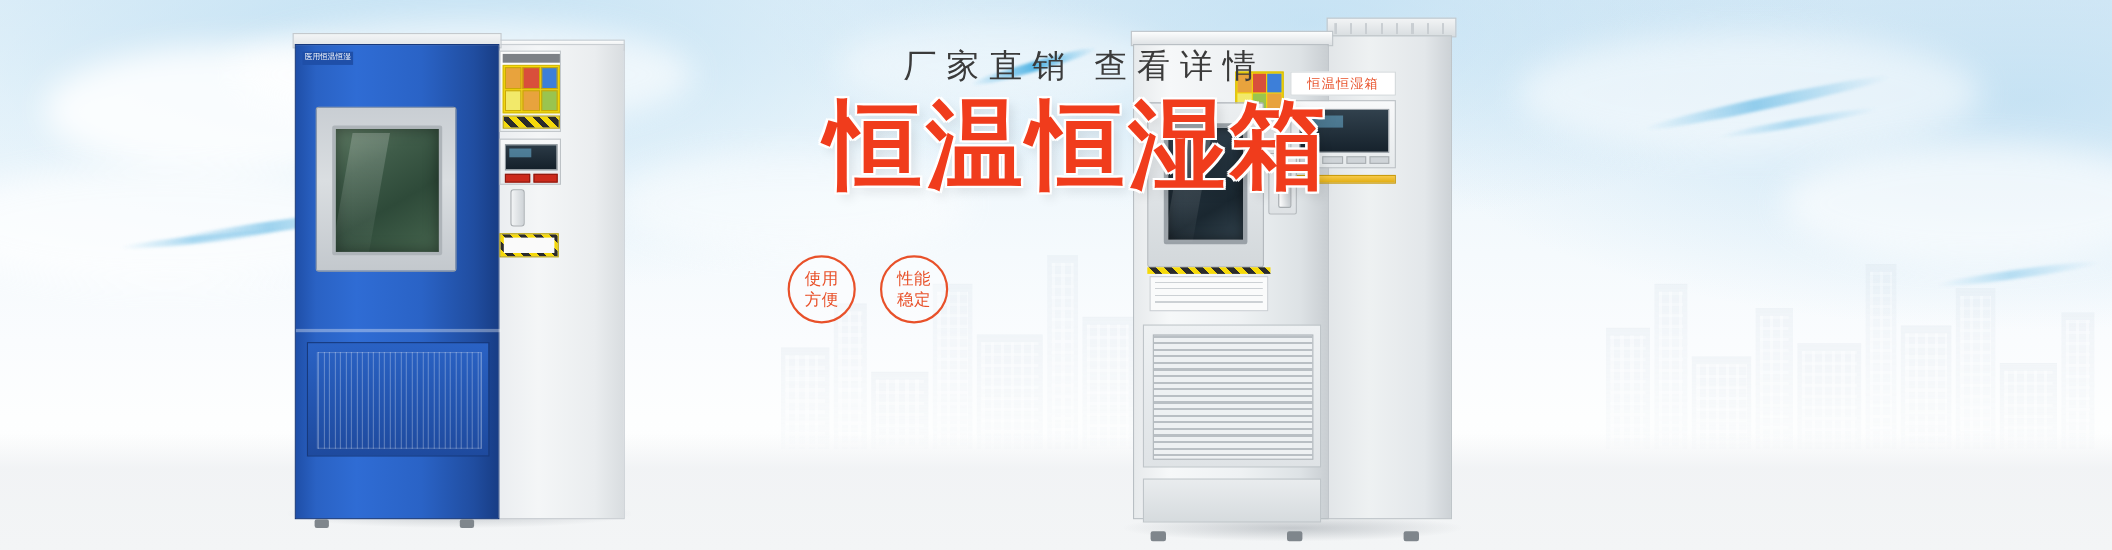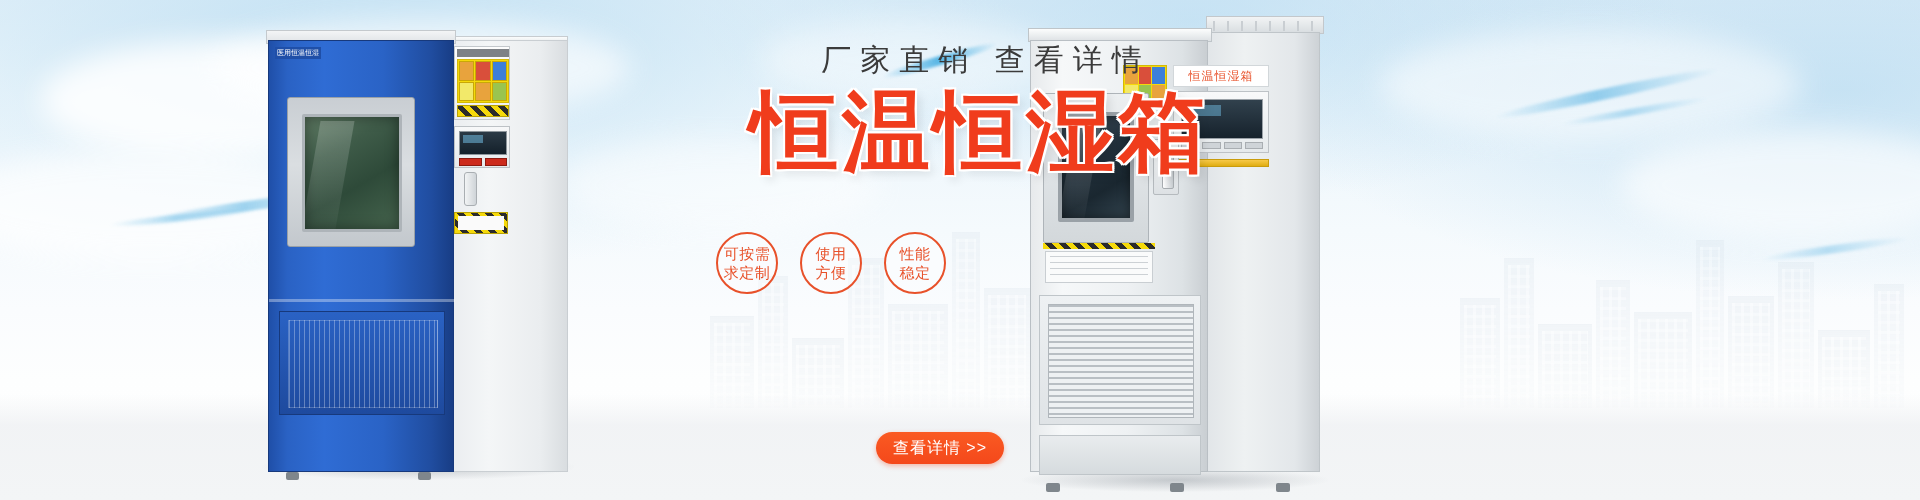--- a/index.html
+++ b/index.html
@@ -512,28 +512,23 @@
     <div class="p2-foot rr"></div>
   </div>
 
   <div class="textblock">
     <div class="tagline">厂家直销  查看详情</div>
     <div class="headline">恒温恒湿箱</div>
   </div>
 
   <div class="badges">
     <div class="badge">
-      <span>可按需</span>
-      <span>求定制</span>
-    </div>
-    <div class="badge">
       <span>使用</span>
       <span>方便</span>
     </div>
     <div class="badge">
       <span>性能</span>
       <span>稳定</span>
     </div>
   </div>
 
-  <div class="cta">查看详情 &gt;&gt;</div>
 
 </div>
 
 </body></html>

